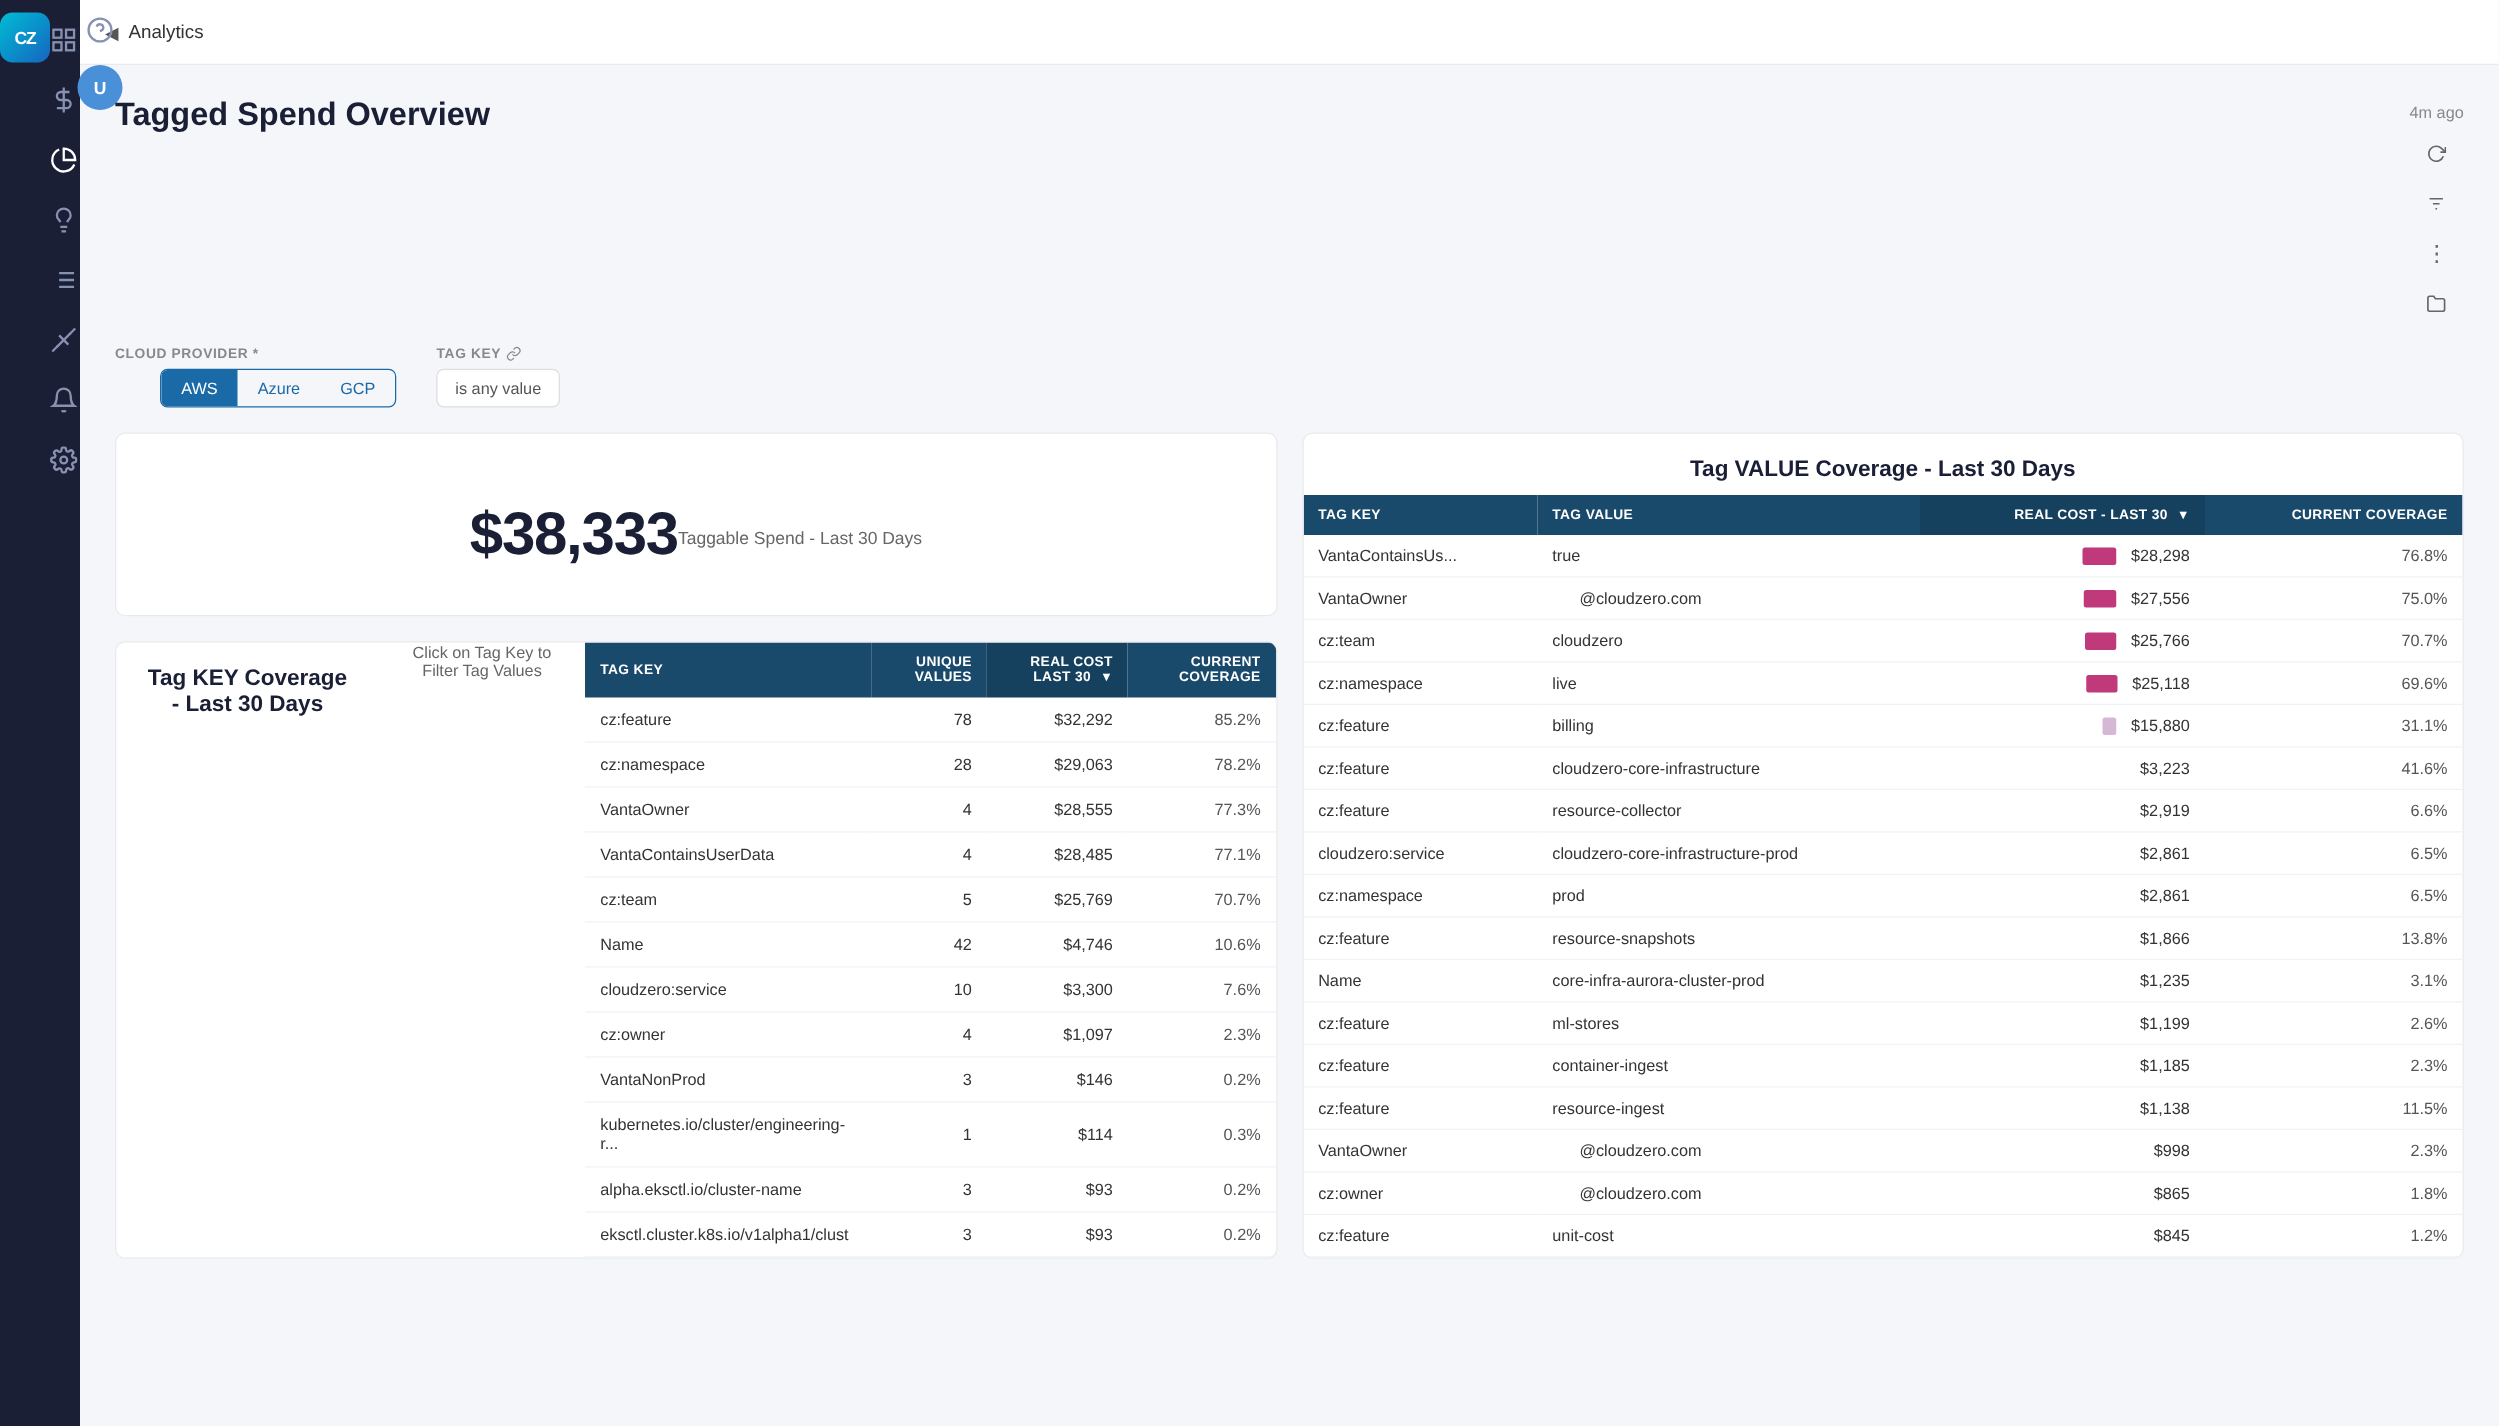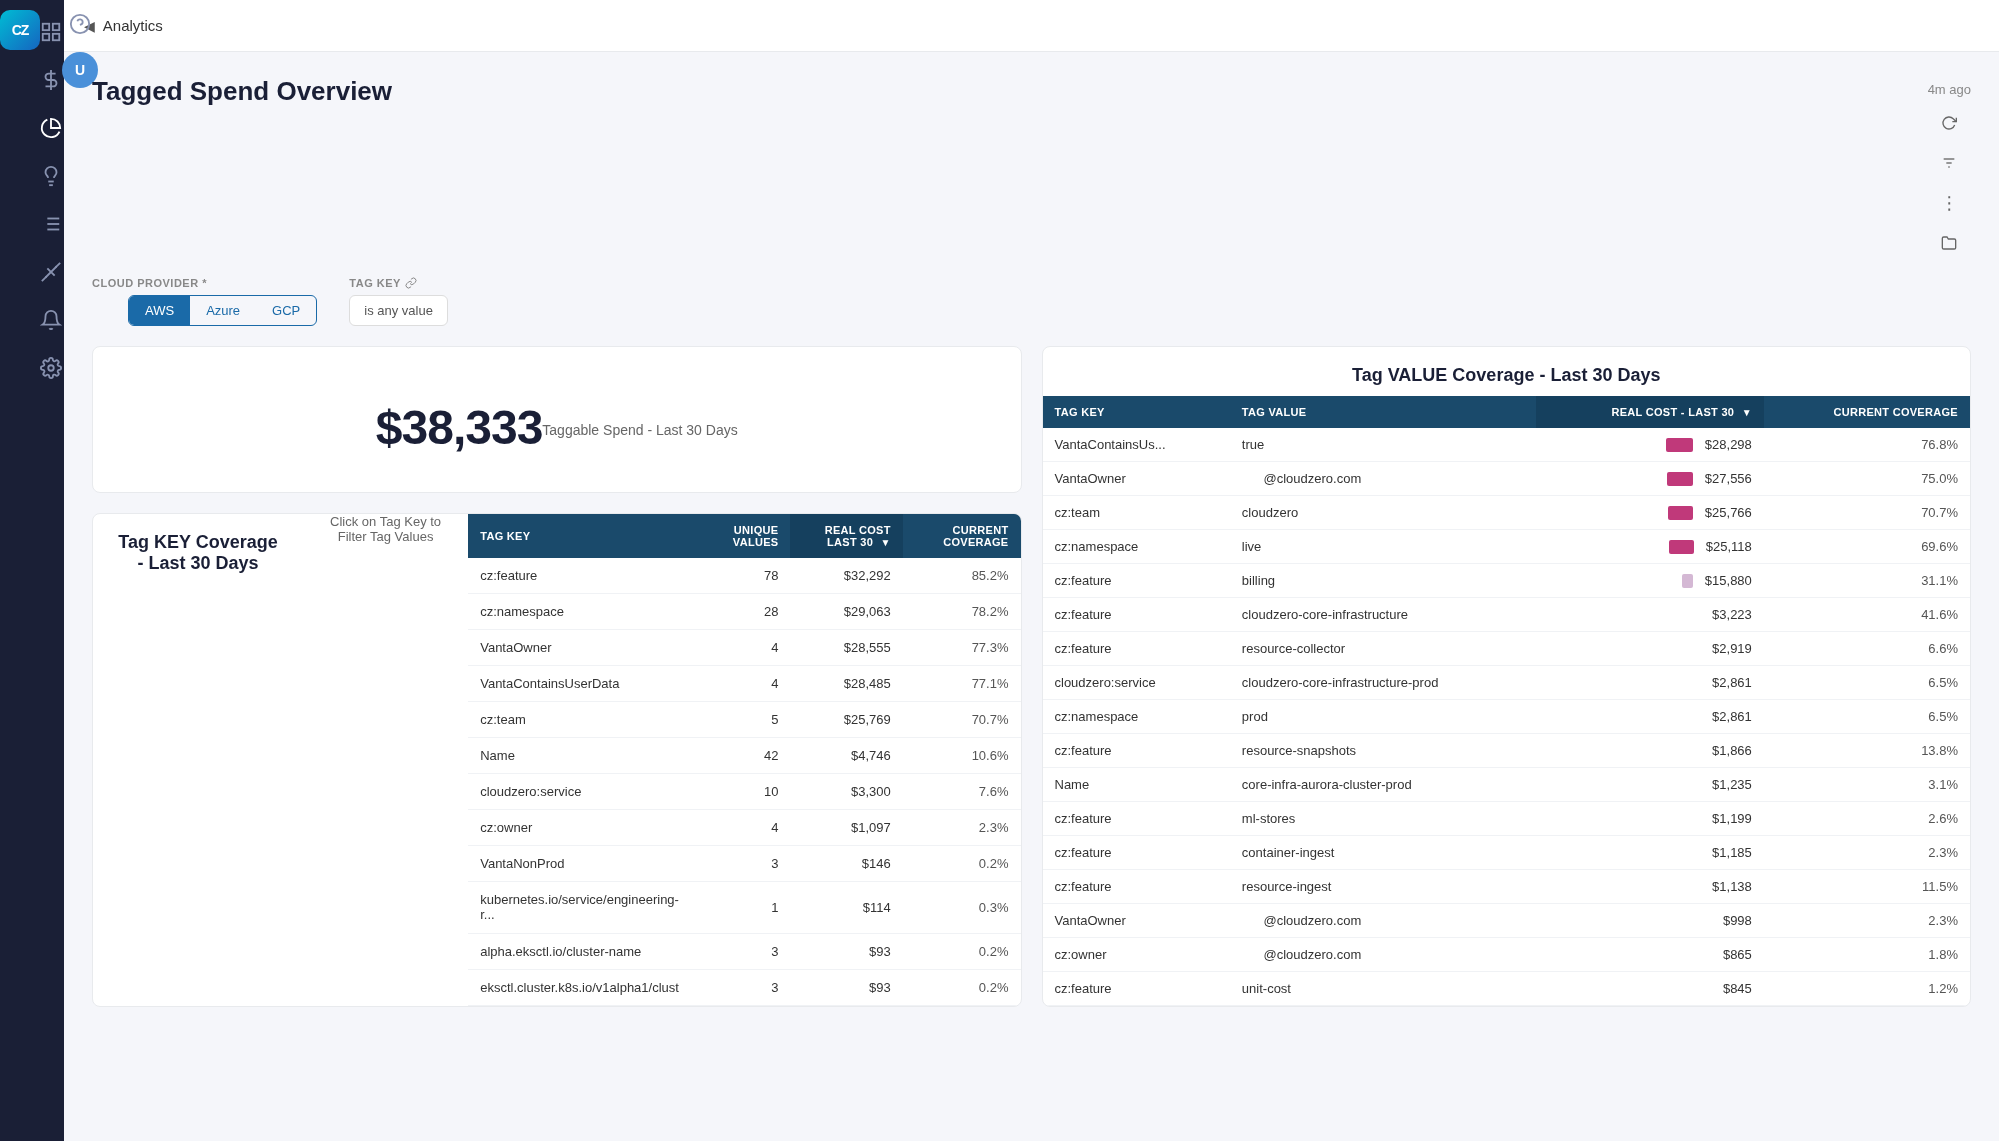--- a/index.html
+++ b/index.html
@@ -677,21 +677,21 @@
     <td class="money">$1,097</td>
     <td class="pct">2.3%</td>
   </tr>
               <tr>
     <td>VantaNonProd</td>
     <td class="right">3</td>
     <td class="money">$146</td>
     <td class="pct">0.2%</td>
   </tr>
               <tr>
-    <td>kubernetes.io/service/engineering-r...</td>
+    <td>kubernetes.io/cluster/engineering-r...</td>
     <td class="right">1</td>
     <td class="money">$114</td>
     <td class="pct">0.3%</td>
   </tr>
               <tr>
     <td>alpha.eksctl.io/cluster-name</td>
     <td class="right">3</td>
     <td class="money">$93</td>
     <td class="pct">0.2%</td>
   </tr>

